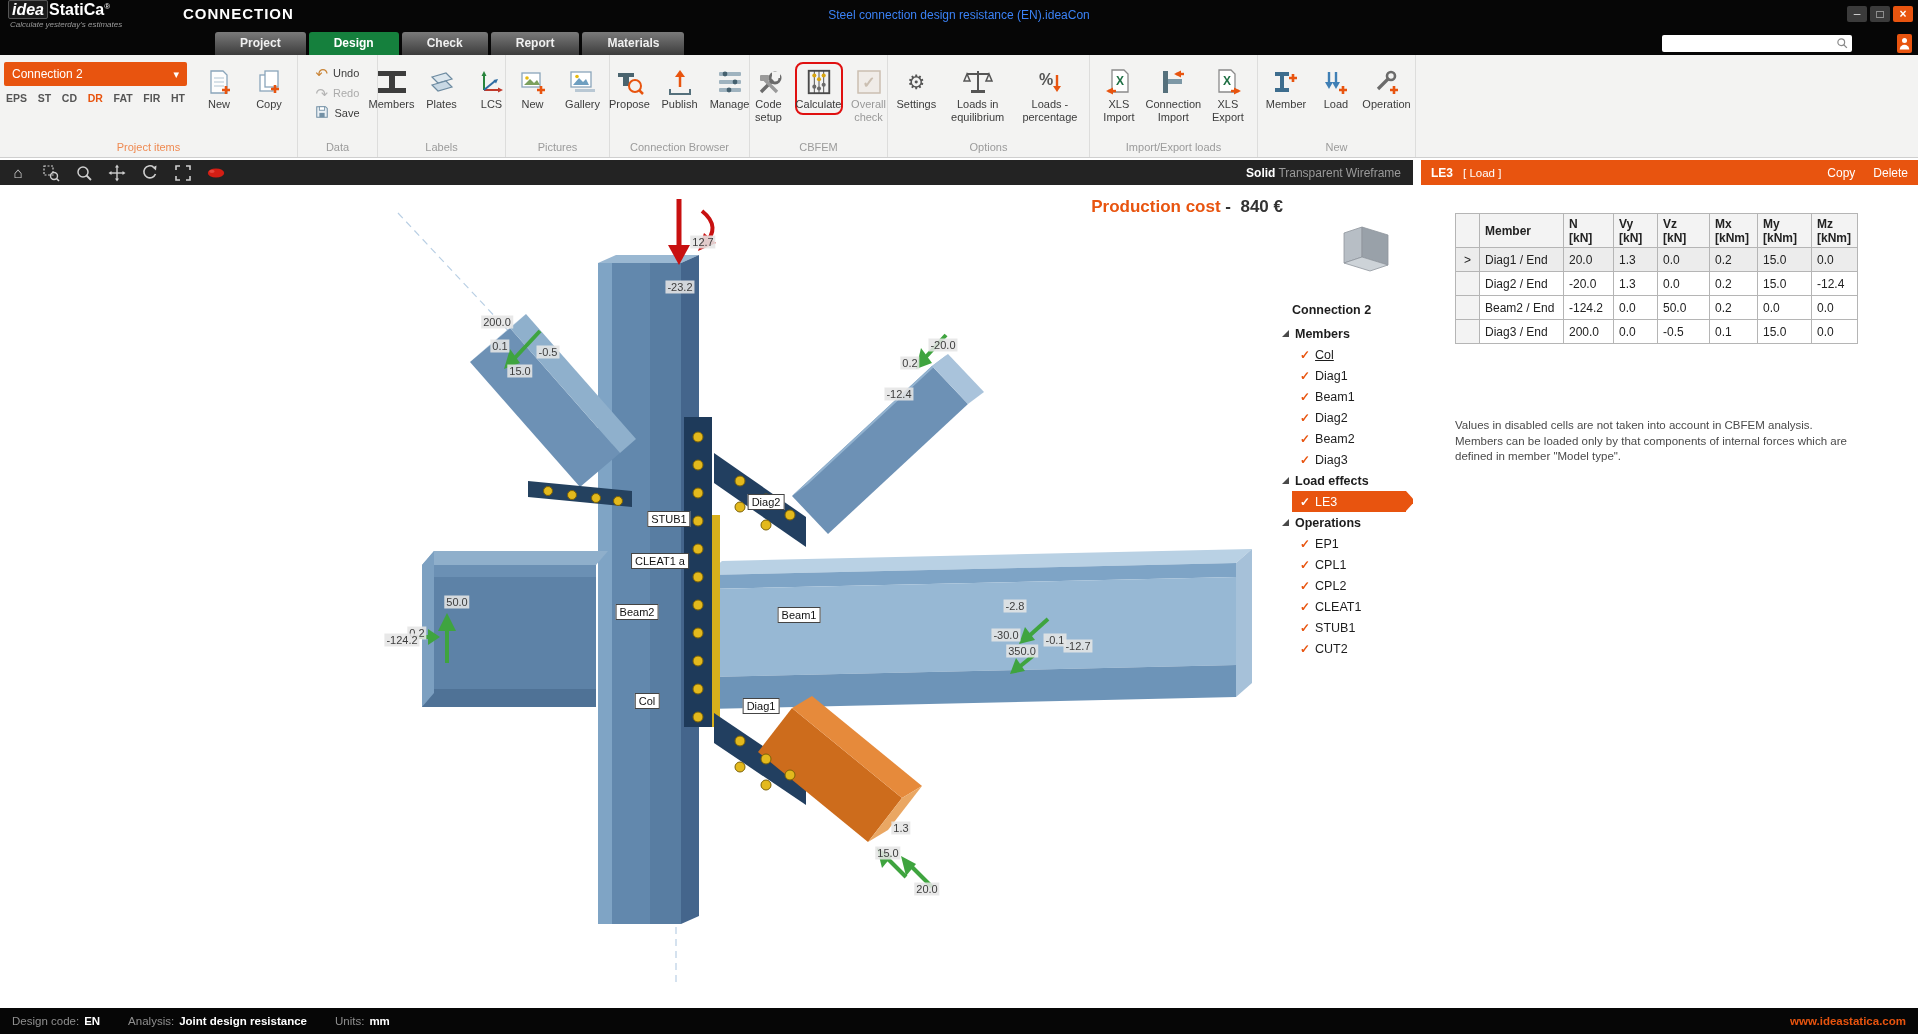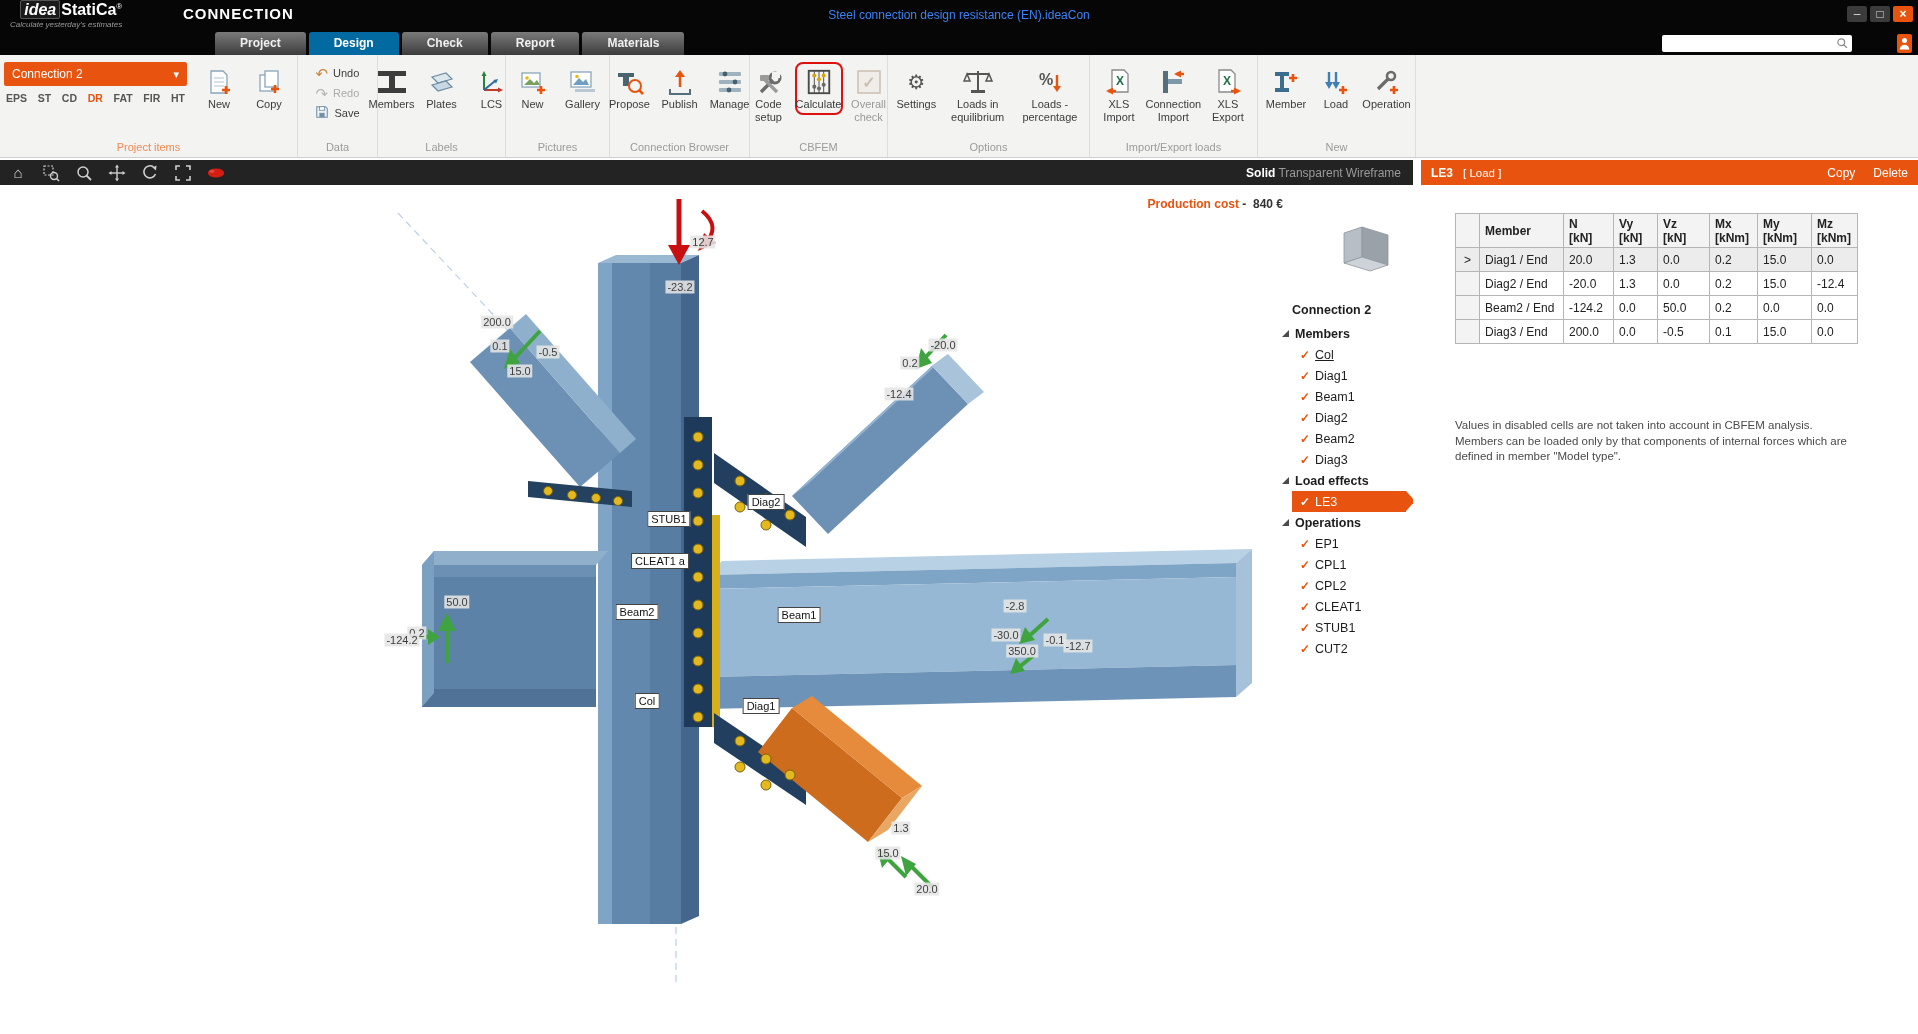--- a/index.html
+++ b/index.html
@@ -3,39 +3,39 @@
 <meta charset="utf-8">
 <style>
   html,body{margin:0;padding:0;overflow:hidden;background:#222;}
   *{box-sizing:border-box;user-select:none;}
   .app{position:relative;width:1918px;height:1034px;background:#fff;overflow:hidden;
        font-family:"Liberation Sans",sans-serif;color:#222;}
 
   
   .titlebar{position:absolute;top:0;left:0;right:0;height:32px;background:#060606;color:#fff;}
   .logo-block{position:absolute;left:8px;top:2px;line-height:1;}
-  .logo-line{font-size:16px;text-align:right;}
+  .logo-line{font-size:16px;}
   .logo-idea{font-weight:bold;font-style:italic;color:#fff;background:#1a1a1a;border:1px solid #555;
              padding:0 3px;border-radius:2px;}
   .logo-statica{font-weight:bold;margin-left:1px;}
   .logo-reg{font-size:8px;vertical-align:super;}
   .tagline{font-size:8px;color:#9a9a9a;font-style:italic;margin-top:3px;margin-left:2px;}
   .brand{position:absolute;left:183px;top:5px;font-size:15px;font-weight:bold;letter-spacing:1px;}
   .window-title{position:absolute;left:50%;top:8px;transform:translateX(-50%);font-size:12px;color:#3b82f6;}
   .window-controls{position:absolute;right:5px;top:6px;display:flex;gap:3px;}
   .wc{width:20px;height:16px;display:flex;align-items:center;justify-content:center;
       font-size:12px;color:#ddd;background:#3b3b3b;border-radius:2px;cursor:default;}
   .wc-close{background:#e8540f;color:#fff;font-weight:bold;}
 
   
   .tabrow{position:absolute;top:32px;left:0;right:0;height:23px;background:#060606;}
   .tabs{display:flex;margin-left:215px;gap:3px;height:23px;}
   .tab{padding:0 25px;line-height:23px;font-size:12px;font-weight:bold;color:#f0f0f0;
        background:linear-gradient(#7a7a7a,#3c3c3c);border-radius:3px 3px 0 0;}
-  .tab.active{background:#0369a1;color:#fff;}
+  .tab.active{background:#15803d;color:#fff;}
   .search-box{position:absolute;right:66px;top:3px;width:190px;height:17px;background:#fff;border-radius:2px;
               display:flex;align-items:center;padding:0 4px;}
   .search-box input{flex:1;border:none;outline:none;font-size:11px;font-family:"Liberation Sans",sans-serif;background:transparent;}
   .user-badge{position:absolute;right:6px;top:2px;width:15px;height:19px;background:#e8540f;border-radius:2px;
               display:flex;align-items:center;justify-content:center;}
 
   
   .ribbon{position:absolute;top:55px;left:0;right:0;height:103px;background:#f3f3f2;
           border-bottom:1px solid #cfcfcf;display:flex;}
   .rgroup{display:flex;flex-direction:column;border-right:1px solid #dddddc;flex:none;}
@@ -74,21 +74,21 @@
   .mode{color:#9a9a9a;}
   .mode.active{color:#fff;font-weight:bold;}
   .viewport{position:relative;flex:1;background:#fff;overflow:hidden;}
   .scene-svg{position:absolute;left:0;top:0;}
   .cline{stroke:#b9cfe4;stroke-width:1.2;stroke-dasharray:7 5;}
   .overlay{position:absolute;inset:0;pointer-events:none;}
   .model-label{position:absolute;transform:translate(-50%,-50%);background:#fff;border:1px solid #444;
                padding:0 3px;font-size:11px;color:#111;white-space:nowrap;line-height:14px;}
   .load-value{position:absolute;transform:translate(-50%,-50%);background:rgba(229,229,229,.88);
               padding:0 2px;font-size:11px;color:#3d3d3d;white-space:nowrap;line-height:13px;}
-  .production-cost{position:absolute;top:12px;right:130px;font-size:12px;font-weight:bold;}
+  .production-cost{position:absolute;top:12px;right:130px;font-size:17px;font-weight:bold;}
   .pc-label{color:#e8540f;}
   .pc-value{color:#333;}
 
   
   .model-tree{position:absolute;top:116px;left:1278px;width:134px;font-size:12.5px;color:#1d1d1d;}
   .tree-root{font-weight:bold;padding:2px 0 6px 14px;}
   .tree-section{font-weight:bold;display:flex;align-items:center;gap:6px;padding:3px 0 3px 4px;height:21px;}
   .tri{width:0;height:0;border-bottom:7px solid #4a4a4a;border-left:7px solid transparent;}
   .tree-item{display:flex;align-items:center;gap:5px;padding:0 0 0 22px;height:21px;}
   .tree-item .chk{color:#e8540f;font-weight:bold;font-size:12px;}
@@ -872,14 +872,31 @@
                 <td class="num">15.0</td>
                 <td class="num">0.0</td>
               </tr>
             </tbody>
         </table>
         <div class="note">Values in disabled cells are not taken into account in CBFEM analysis. Members can be loaded only by that components of internal forces which are defined in member "Model type".</div>
       </div>
     </div>
   </div>
 
+  <div class="statusbar">
+    <div class="status-items">
+        <span class="sb-seg">
+          <span class="sb-label">Design code:</span>
+          <span class="sb-value">EN</span>
+        </span>
+        <span class="sb-seg">
+          <span class="sb-label">Analysis:</span>
+          <span class="sb-value">Joint design resistance</span>
+        </span>
+        <span class="sb-seg">
+          <span class="sb-label">Units:</span>
+          <span class="sb-value">mm</span>
+        </span>
+      </div>
+    <span class="sb-site">www.ideastatica.com</span>
+  </div>
 
 </div>
 
 </body></html>

